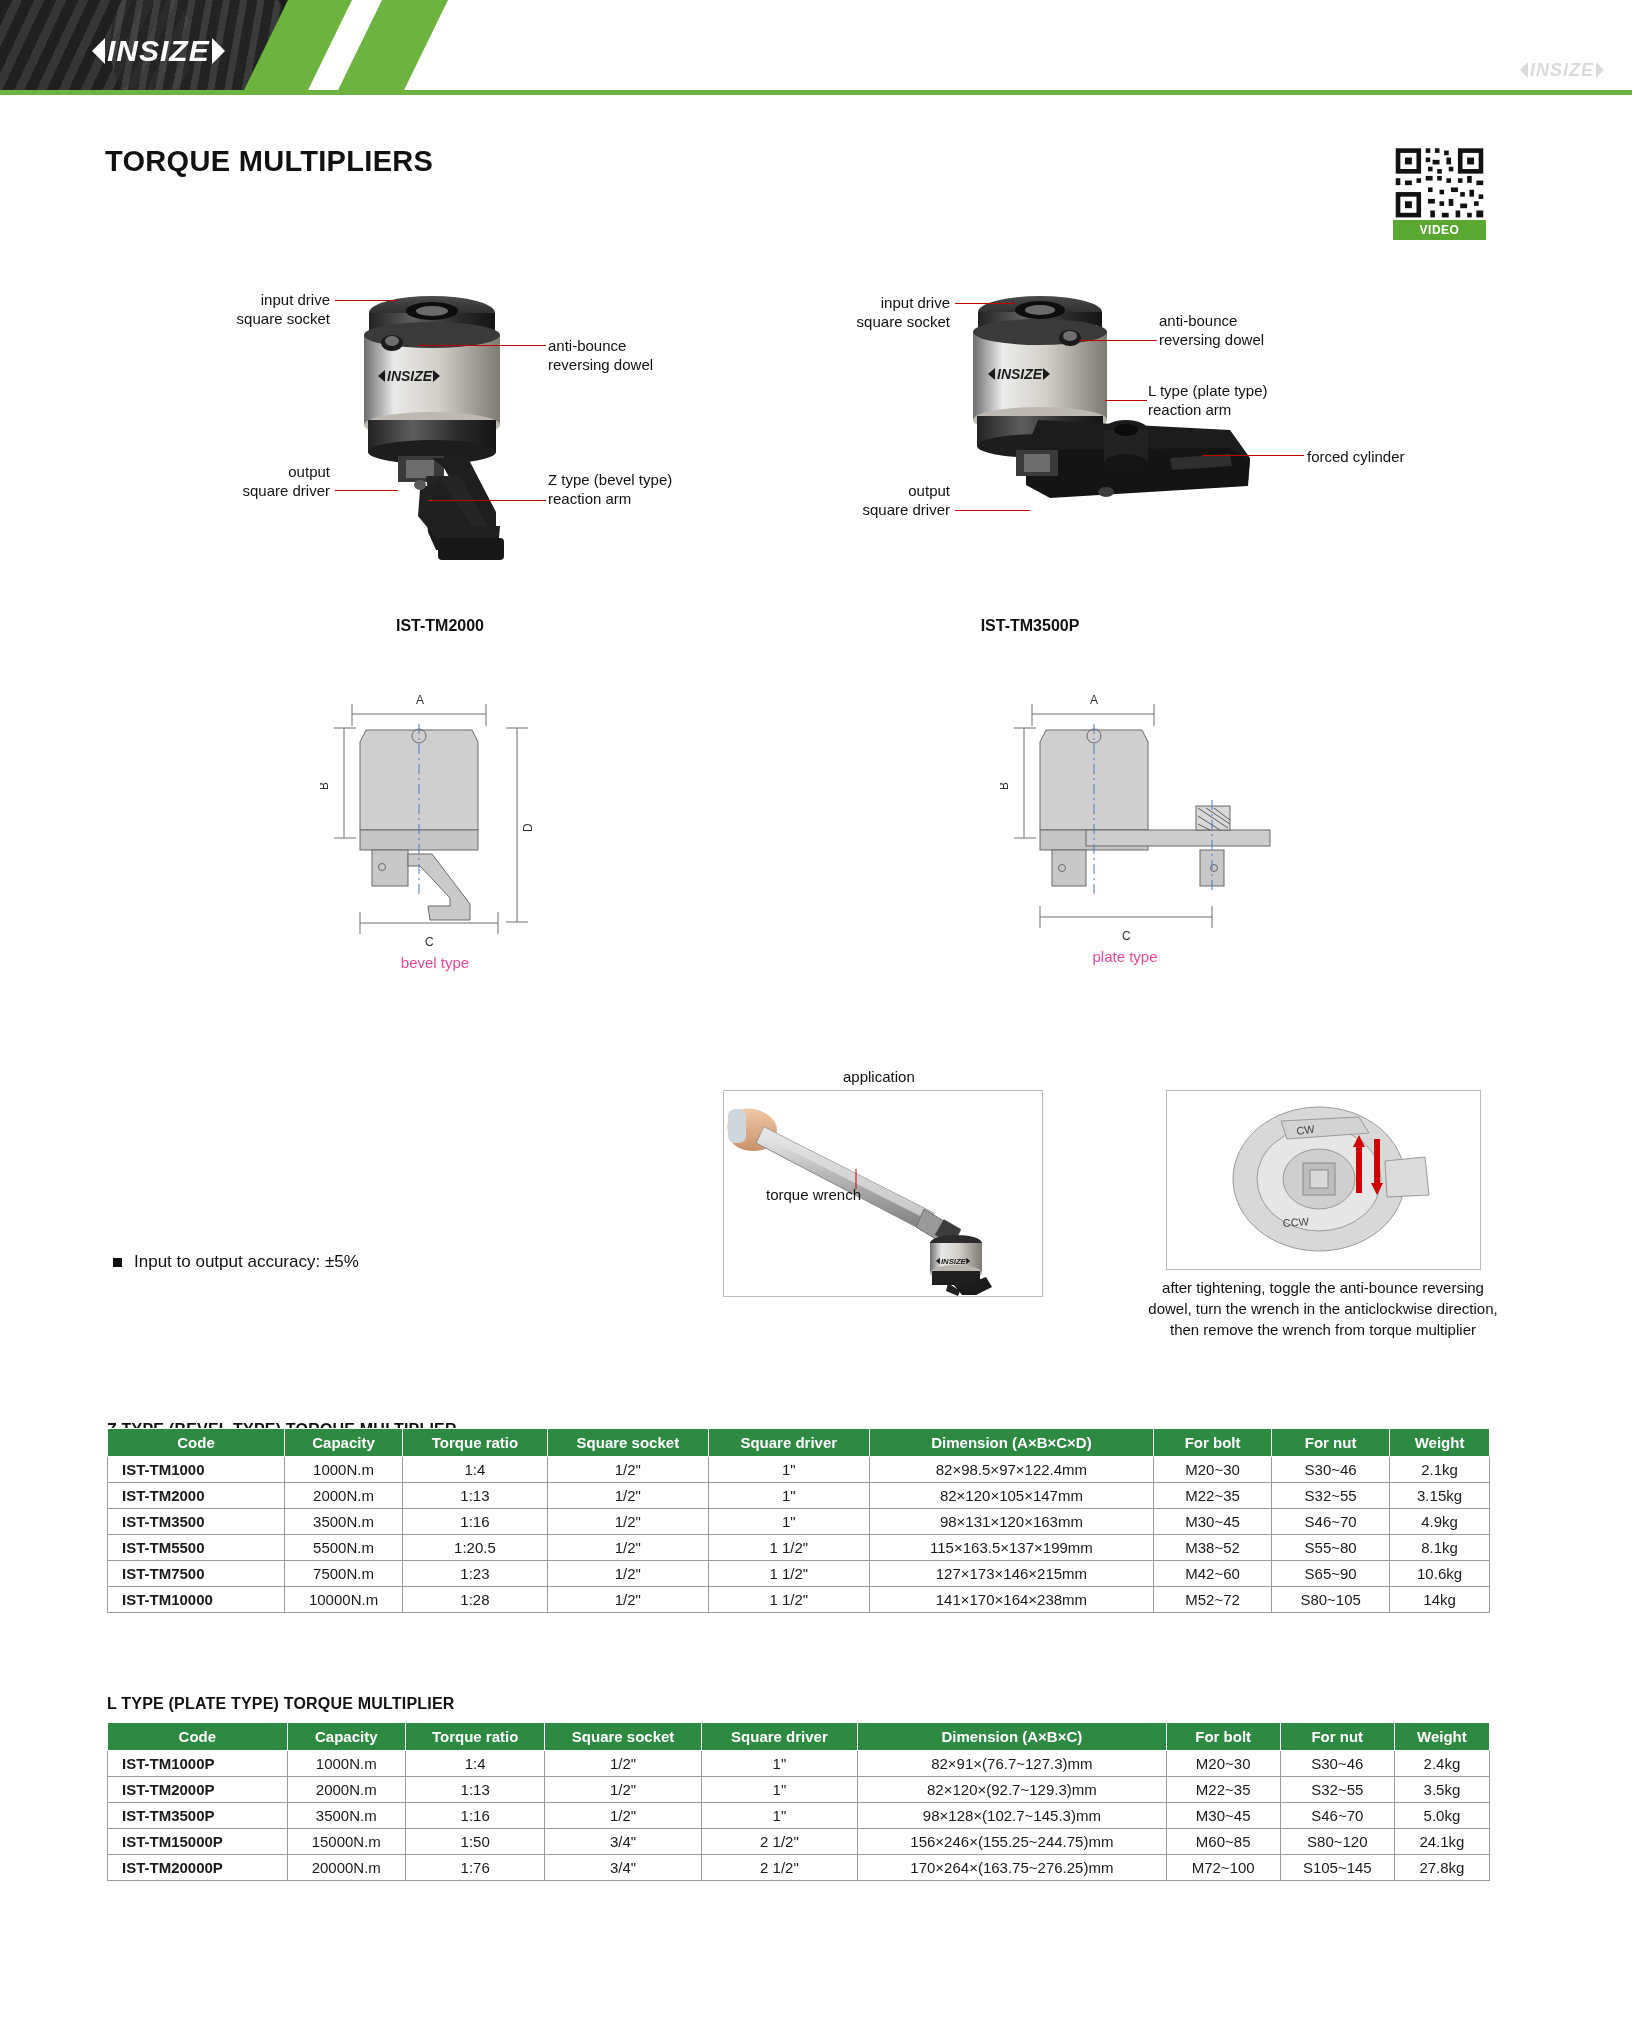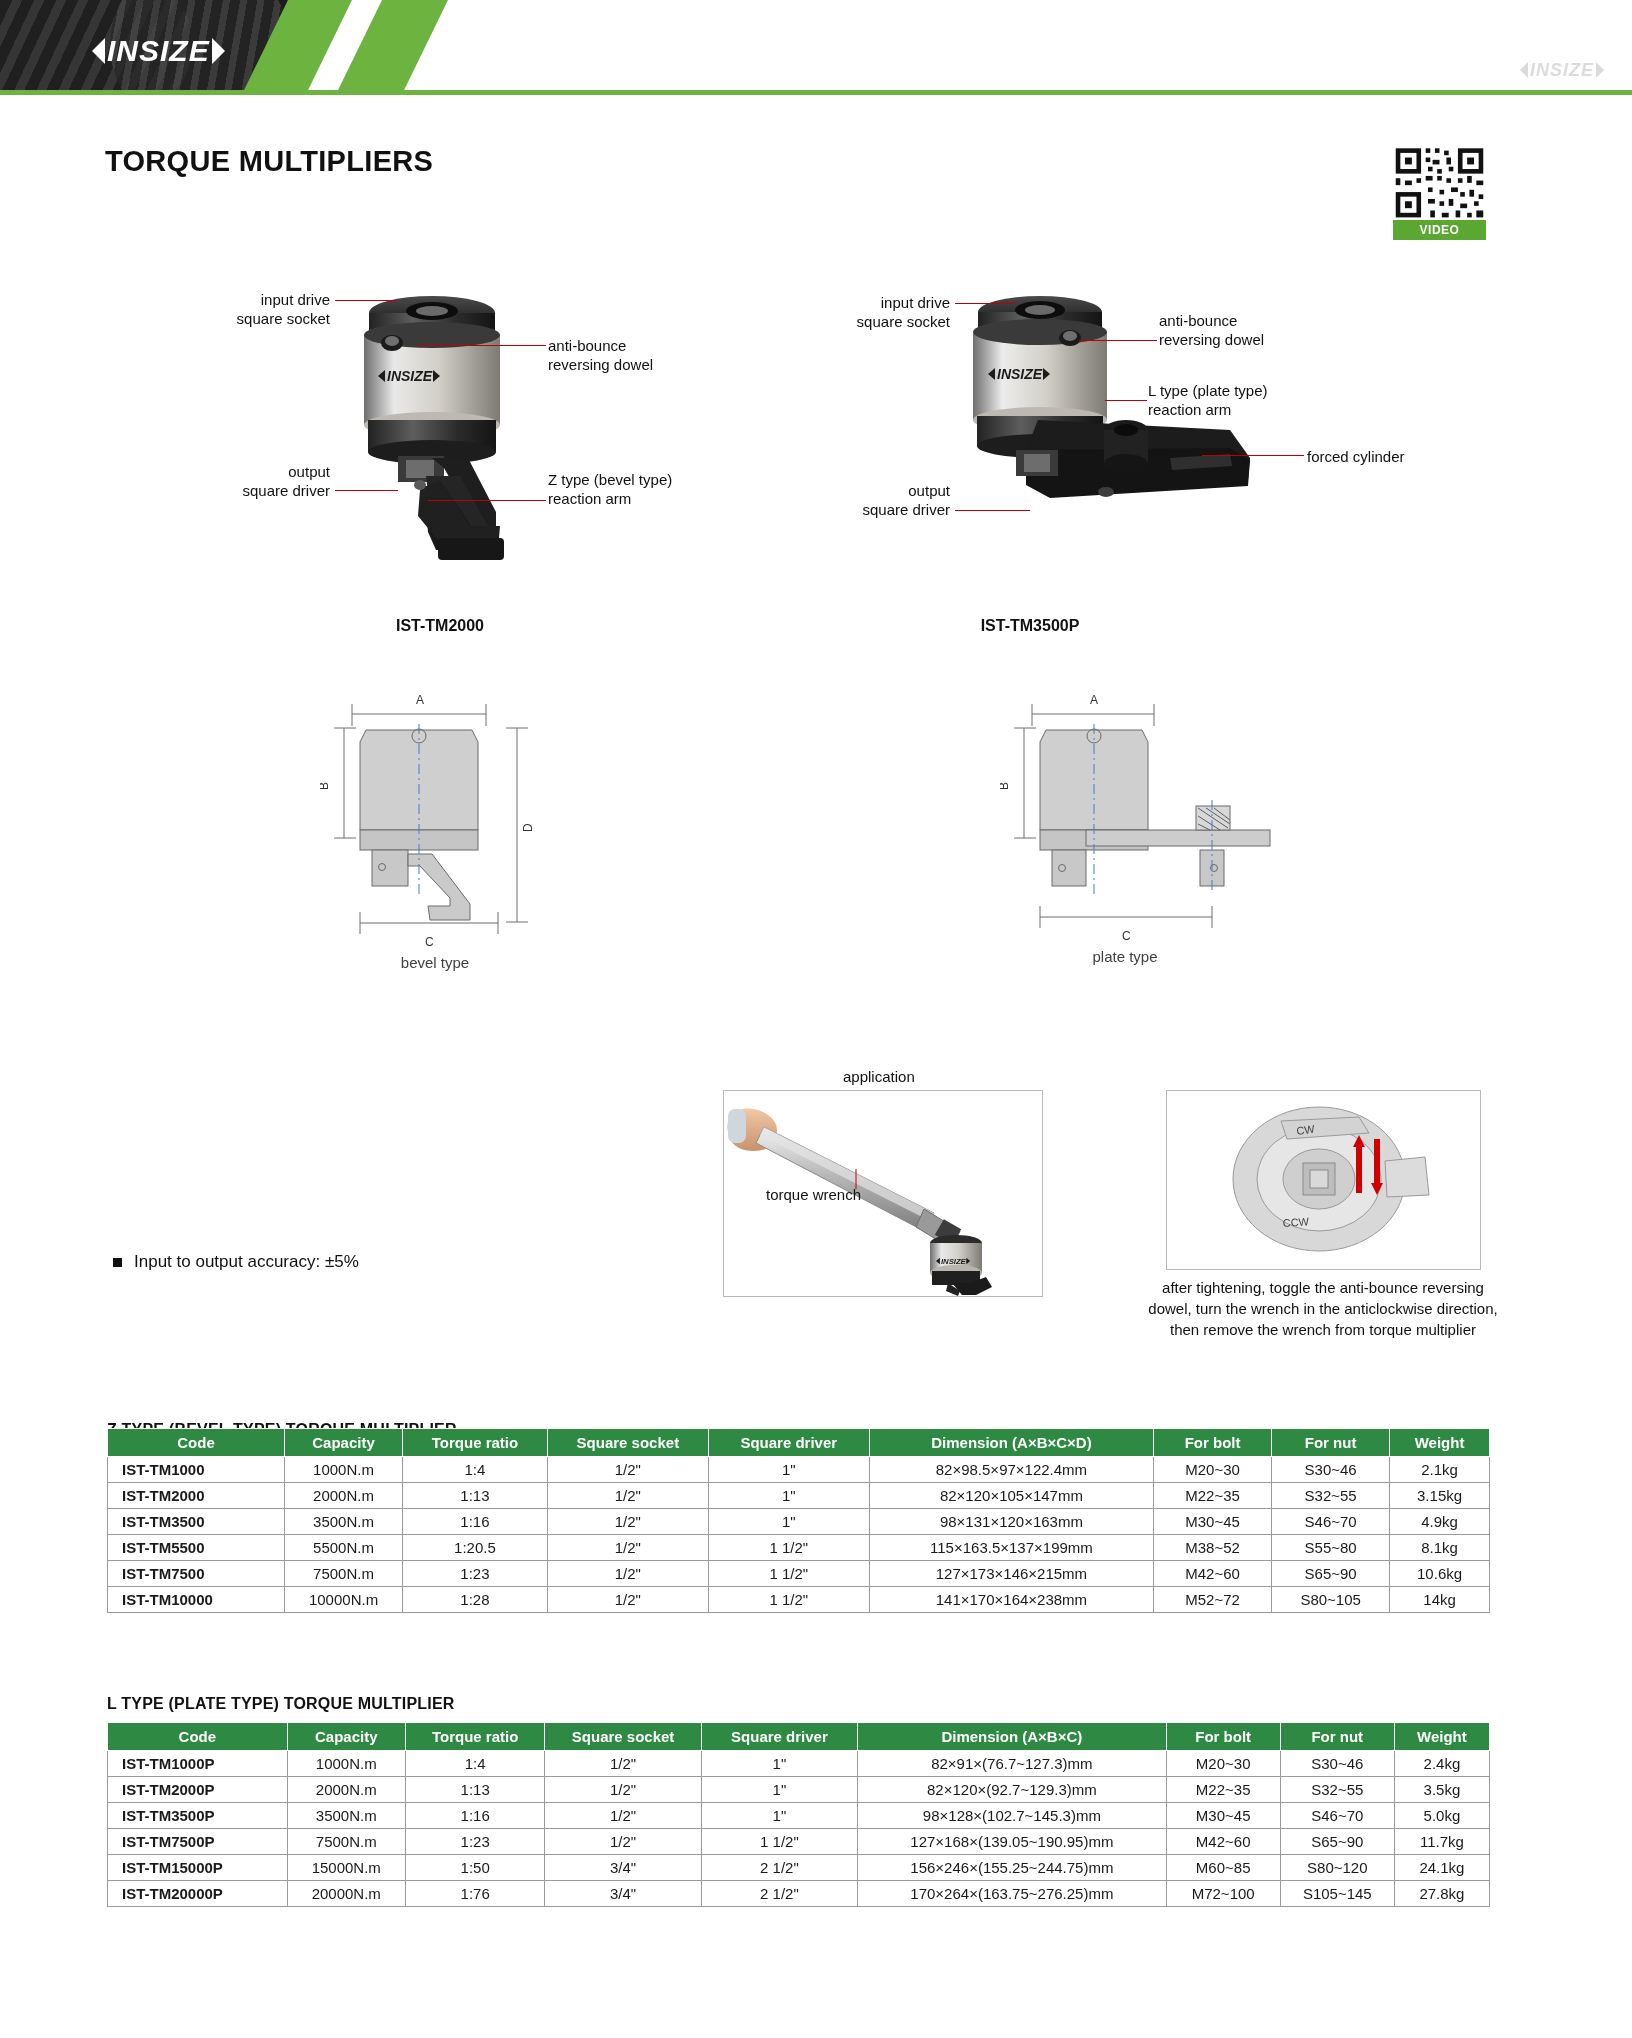--- a/index.html
+++ b/index.html
@@ -118,21 +118,21 @@
   .leader { position:absolute; background:#c00000; height:1px; }
 
   .prod-caption {
     position:absolute; font-size:16px; font-weight:bold; color:#111; text-align:center;
   }
 
   
   .tech { position:absolute; }
   .tech svg { display:block; }
   .tech-cap {
-    position:absolute; font-size:15px; color:#404040; text-align:center; width:200px;
+    position:absolute; font-size:15px; color:#ec4899; text-align:center; width:200px;
   }
 
   
   .app-label {
     position:absolute; left:843px; top:1068px;
     font-size:15px; color:#111;
   }
   .app-box {
     position:absolute; left:723px; top:1090px; width:320px; height:207px;
     border:1px solid #b9b9b9; background:#fff;
@@ -683,31 +683,20 @@
         <td>3500N.m</td>
         <td>1:16</td>
         <td>1/2"</td>
         <td>1"</td>
         <td>98×128×(102.7~145.3)mm</td>
         <td>M30~45</td>
         <td>S46~70</td>
         <td>5.0kg</td>
       </tr>
     <tr>
-        <td class="code">IST-TM7500P</td>
-        <td>7500N.m</td>
-        <td>1:23</td>
-        <td>1/2"</td>
-        <td>1 1/2"</td>
-        <td>127×168×(139.05~190.95)mm</td>
-        <td>M42~60</td>
-        <td>S65~90</td>
-        <td>11.7kg</td>
-      </tr>
-    <tr>
         <td class="code">IST-TM15000P</td>
         <td>15000N.m</td>
         <td>1:50</td>
         <td>3/4"</td>
         <td>2 1/2"</td>
         <td>156×246×(155.25~244.75)mm</td>
         <td>M60~85</td>
         <td>S80~120</td>
         <td>24.1kg</td>
       </tr>

